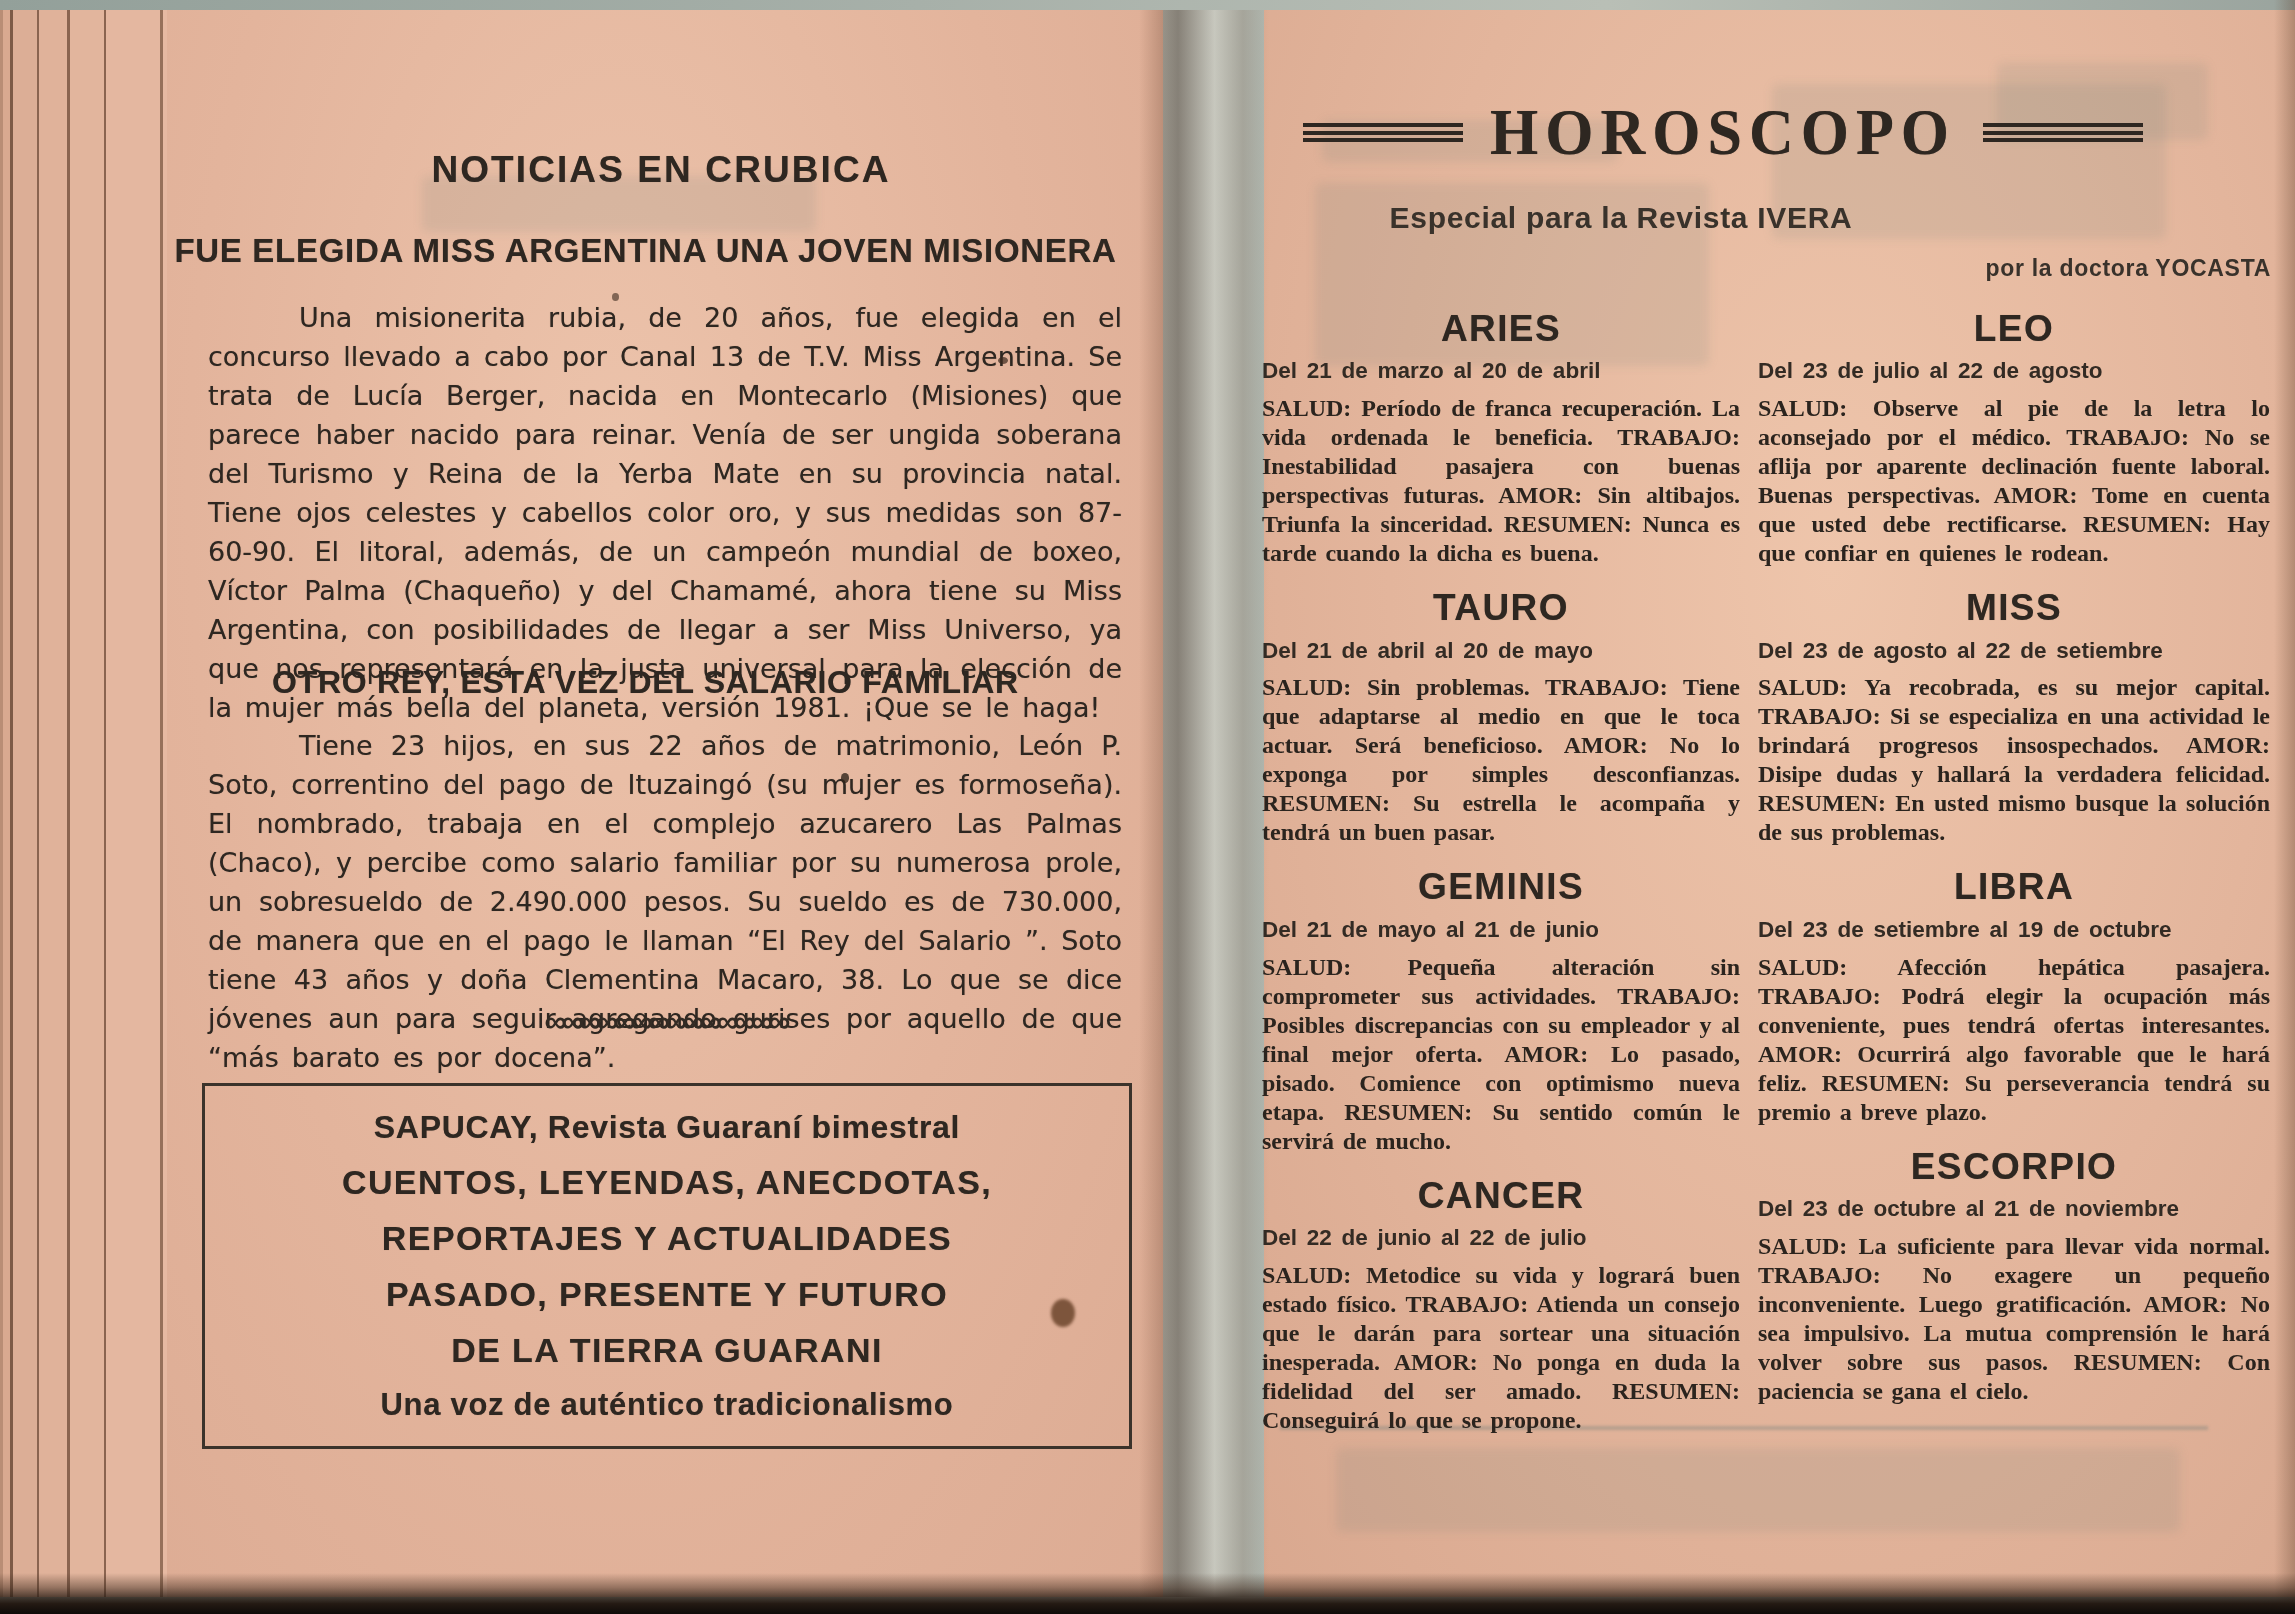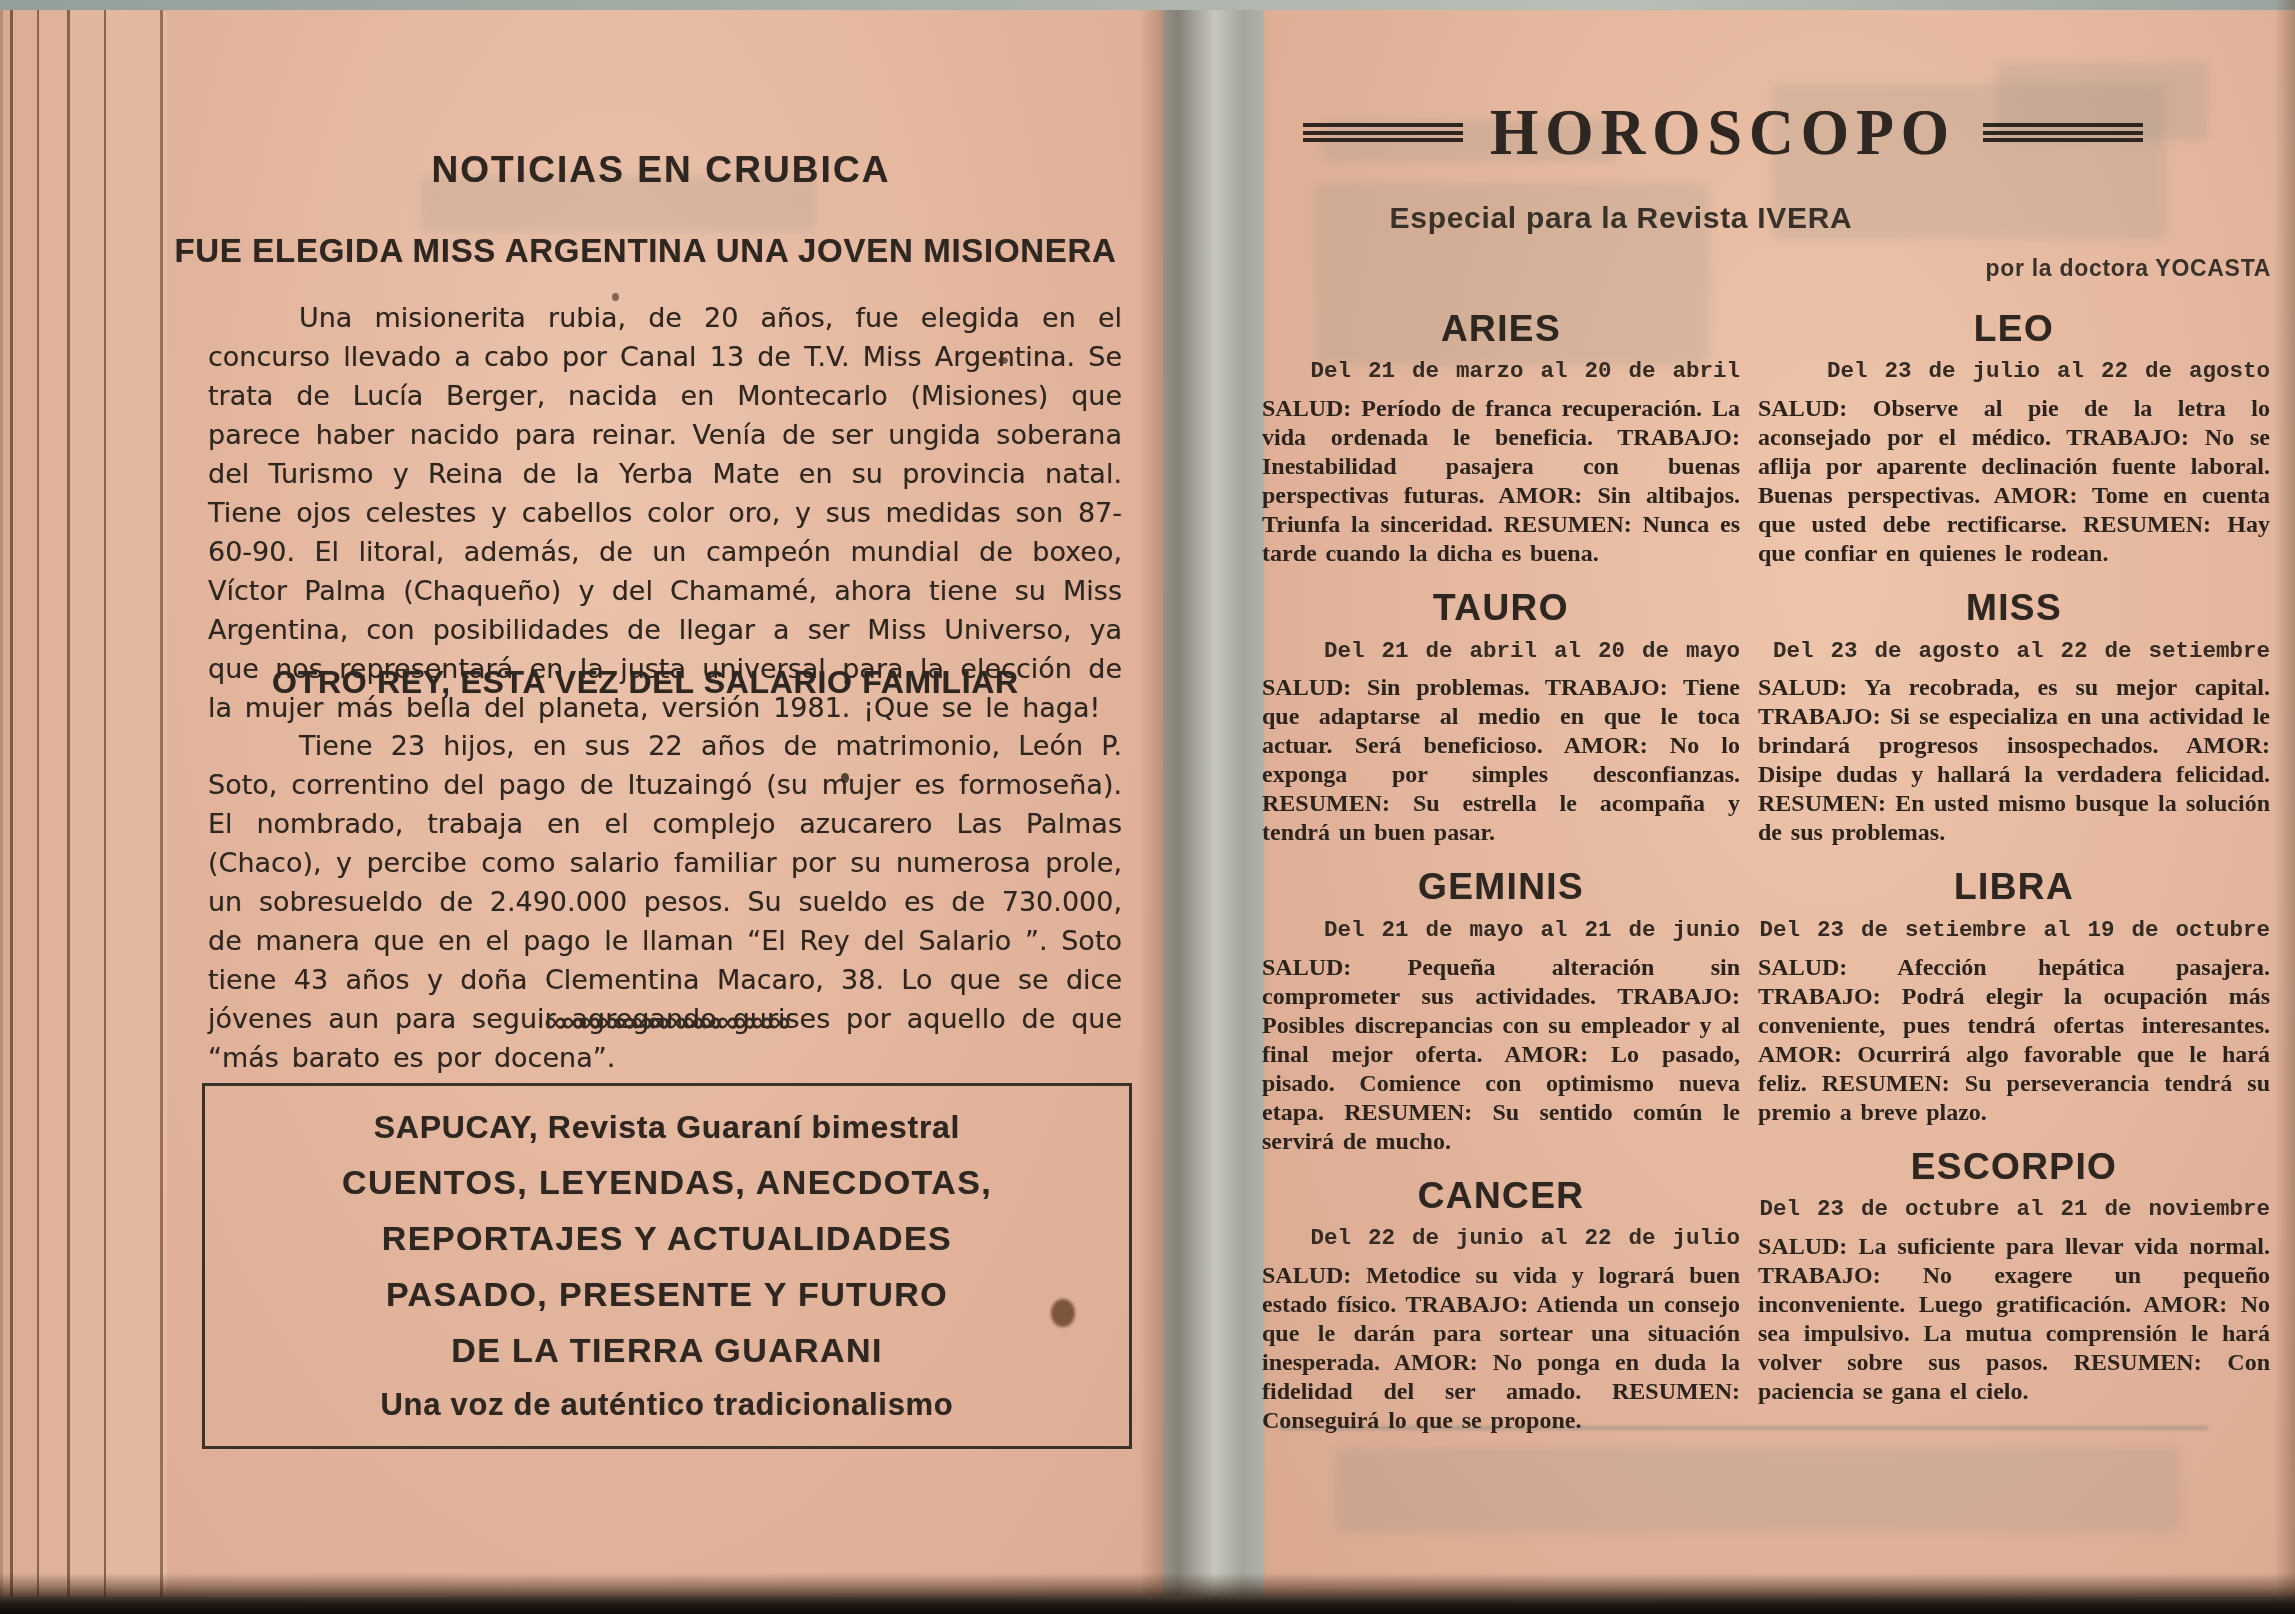--- a/index.html
+++ b/index.html
@@ -56,22 +56,22 @@
   .h-title{font-family:"Liberation Serif",serif;font-size:62px;font-weight:700;
      letter-spacing:7px;transform:scaleY(1.06);white-space:nowrap;}
   .subtitle{position:absolute;left:1273px;top:201px;width:696px;
      font-size:30px;font-weight:700;letter-spacing:0.7px;color:#39322b;}
   .byline{position:absolute;left:1793px;top:255px;width:478px;text-align:right;
      font-size:23px;font-weight:700;letter-spacing:0.7px;color:#39322b;}
   .col{position:absolute;top:308px;display:flex;flex-direction:column;gap:19px;}
   .col-a{left:1262px;width:478px;}
   .col-b{left:1758px;width:512px;}
   .sign-name{font-size:37px;font-weight:700;letter-spacing:1.4px;text-align:center;}
-  .sign-dates{font-size:22.5px;font-weight:700;word-spacing:3.5px;text-align:right;
-     margin-top:8.4px;color:#332b24;font-family:Liberation Mono, monospace;}
+  .sign-dates{font-size:22.5px;font-weight:700;word-spacing:3.5px;text-align:left;
+     margin-top:8.4px;color:#332b24;}
   .sign-body{font-family:"Liberation Serif",serif;font-weight:700;font-size:24px;
      line-height:29px;word-spacing:2.8px;text-align:justify;margin-top:9.8px;color:#2b241e;}
   
   .ghost{position:absolute;background:rgba(104,126,116,.13);filter:blur(4.9px);border-radius:7px;}
   .bleed-line{position:absolute;height:3.5px;background:rgba(110,126,120,.38);filter:blur(1.4px);}
   .stain{position:absolute;border-radius:50%;}
   .stain-1{left:1051px;top:1299px;width:24px;height:28px;background:rgba(92,55,30,.75);filter:blur(1.4px);}
   .stain-2{left:841px;top:773px;width:8.4px;height:9.8px;background:rgba(50,38,28,.8);filter:blur(0.7px);}
   .stain-3{left:998px;top:357px;width:9.8px;height:7px;background:rgba(60,42,30,.7);filter:blur(0.7px);}
   .stain-4{left:612px;top:293px;width:7px;height:8.4px;background:rgba(60,42,30,.6);filter:blur(0.7px);}

